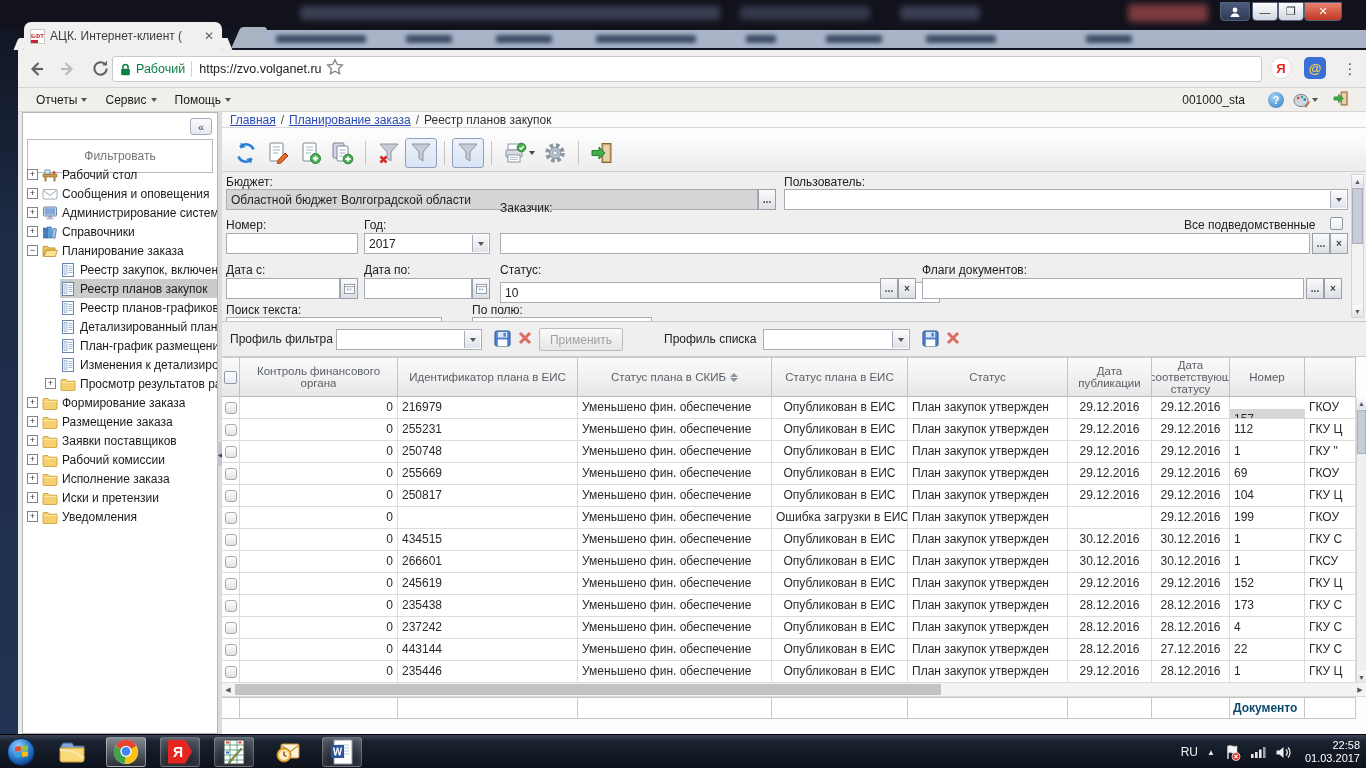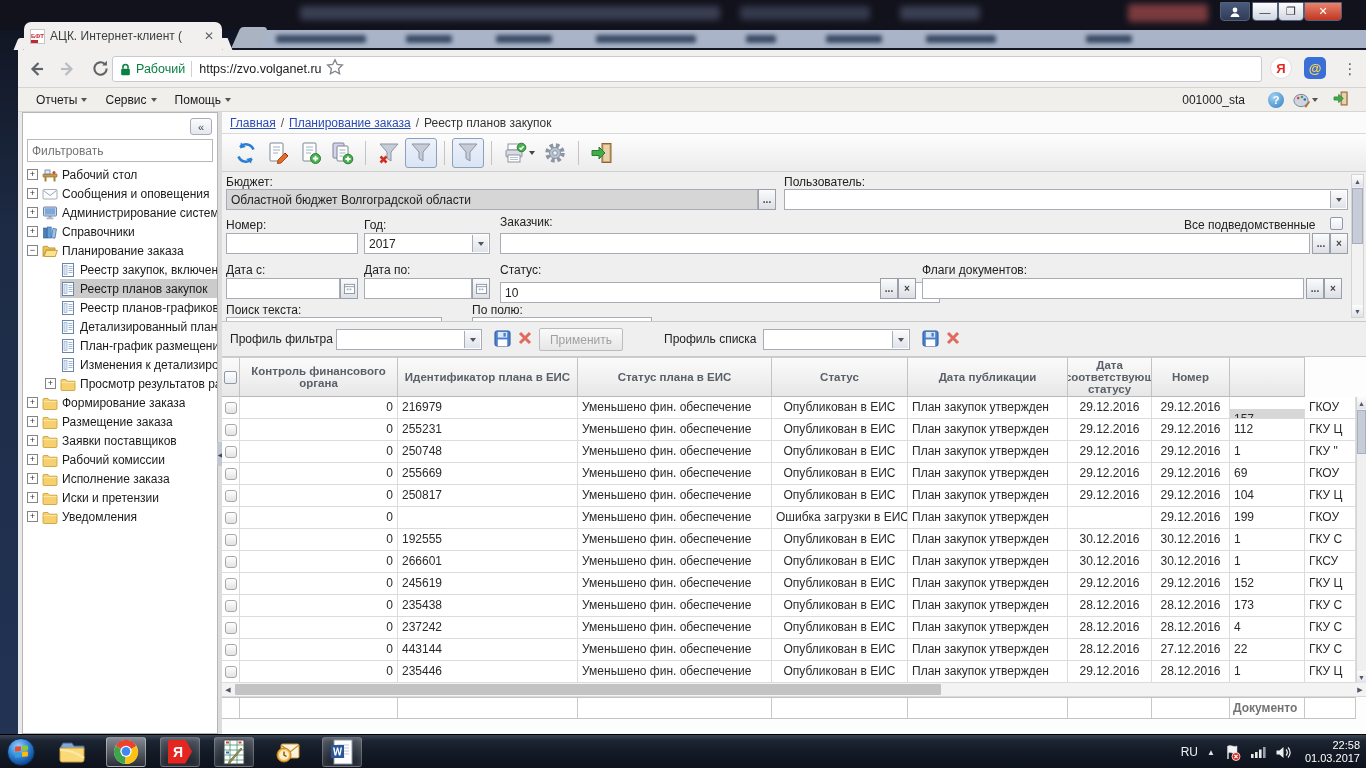--- a/index.html
+++ b/index.html
@@ -71,42 +71,42 @@
   #logout-btn{position:absolute;right:16px;}
 
   
   #appbody{position:absolute;left:0;top:112px;width:1348px;height:622px;background:#e9e9e9;}
 
   
   #sidebar{position:absolute;left:4px;top:0;width:196px;height:622px;background:#fff;border:1px solid #b5b5b5;}
   #collapse-btn{position:absolute;right:5px;top:5px;width:22px;height:17px;border:1px solid #aab;
     border-radius:3px;background:linear-gradient(#fcfcfc,#e4e7ee);font-size:11px;color:#445;
     display:flex;align-items:center;justify-content:center;}
-  #side-filter{position:absolute;left:4px;top:26px;width:186px;height:23px;border:1px solid #b9b9b9;
-    font-size:12px;padding:0 4px;color:#333;font-family:"Liberation Sans",sans-serif;}
+  #side-filter{position:absolute;left:4px;top:26px;width:186px;height:34px;border:1px solid #b9b9b9;
+    font-size:12px;padding:0 4px;color:#333;font-family:"Liberation Sans",sans-serif;text-align:center;}
   #tree{position:absolute;left:0;top:52px;width:194px;height:560px;overflow:hidden;}
   .titem{height:19px;display:flex;align-items:center;padding-left:4px;white-space:nowrap;}
   .titem.lvl1{padding-left:22px;}
   .exp{width:11px;height:11px;border:1px solid #848484;background:#fff;font-size:9px;line-height:8px;
     text-align:center;color:#333;margin-right:4px;flex:0 0 11px;}
   .exp.none{visibility:hidden;}
   .ticon{width:16px;height:16px;margin-right:4px;flex:0 0 16px;}
   .ticon svg{width:16px;height:16px;display:block;}
   .tsel{display:flex;align-items:center;flex:1;overflow:hidden;height:19px;}
   .tlab{font-size:12px;color:#1a1a1a;overflow:hidden;}
   .titem.selected .tsel{background:#cbcbcb;}
 
   
   #splitter{position:absolute;left:200px;top:0;width:4px;height:622px;background:#dcdcdc;}
   #splitter-arrow{position:absolute;left:199px;top:330px;width:6px;height:24px;background:#c2c8d2;
     display:flex;align-items:center;justify-content:center;font-size:6px;color:#445;border-radius:2px;}
 
   
   #content{position:absolute;left:204px;top:0;width:1144px;height:622px;background:#fdfdfd;}
-  #breadcrumb{position:absolute;left:0;top:0;width:1144px;height:22px;background:#fbfbfb;
+  #breadcrumb{position:absolute;left:0;top:0;width:1144px;height:16px;background:#fbfbfb;
     border-bottom:1px solid #d9d9d9;display:flex;align-items:center;font-size:12px;padding-left:8px;gap:5px;}
   .crumb-link{color:#2b4bb5;text-decoration:underline;}
   .crumb-sep{color:#555;}
   .crumb-cur{color:#333;}
 
   
   #tbar{position:absolute;left:0;top:22px;width:1144px;height:38px;
     background:linear-gradient(#fdfdfd,#ececec);border-bottom:1px solid #cfcfcf;
     display:flex;align-items:center;padding-left:8px;}
   .tbtn{width:32px;height:30px;display:flex;align-items:center;justify-content:center;border:1px solid transparent;border-radius:3px;}
@@ -163,21 +163,21 @@
   #vthumb{position:absolute;left:0;top:13px;width:9px;height:44px;background:#c7cdd8;border:1px solid #a8b0bd;}
 
   
   #hscroll{position:absolute;left:0;top:571px;width:1144px;height:14px;background:#f3f3f3;border-bottom:1px solid #d9d9d9;}
   #hthumb{position:absolute;left:13px;top:1px;width:706px;height:11px;background:#c3c3c3;border-radius:1px;}
   .harrow{position:absolute;top:1px;width:12px;height:12px;font-size:7px;color:#556;display:flex;align-items:center;justify-content:center;}
 
   
   #tfoot{position:absolute;left:0;top:585px;width:1134px;height:22px;display:grid;background:#fff;border-bottom:1px solid #c3c3c3;border-top:1px solid #c3c3c3;}
   .fcell{border-right:1px solid #c9c9c9;font-size:12px;line-height:21px;padding:0 3px;overflow:hidden;white-space:nowrap;}
-  .fcell.b{font-weight:bold;color:#737373;}
+  .fcell.b{font-weight:bold;color:#0c4a6e;}
 
   
   #taskbar{position:absolute;left:0;top:734px;width:1366px;height:34px;
     background:linear-gradient(#3a4556 0%,#1c2431 18%,#131a26 55%,#0d121c 100%);border-top:1px solid #000;
     display:flex;align-items:center;}
   .task-icon{width:40px;height:30px;margin-left:14px;display:flex;align-items:center;justify-content:center;border-radius:3px;}
   .task-icon.running{background:linear-gradient(rgba(255,255,255,.22),rgba(255,255,255,.06));
     border:1px solid rgba(255,255,255,.25);box-shadow:inset 0 0 6px rgba(255,255,255,.15);}
   .task-icon.active{background:linear-gradient(rgba(255,255,255,.45),rgba(255,255,255,.12));
     border:1px solid rgba(255,255,255,.4);}
@@ -672,21 +672,21 @@
 
         <span class="flabel" style="left:4px;top:46px">Номер:</span>
         <div class="finput" style="left:4px;top:61px;width:132px"></div>
         <span class="flabel" style="left:142px;top:46px">Год:</span>
         <div class="finput" style="left:142px;top:61px;width:126px">
             <span>2017</span>
           <span class="fsel-arrow">
               <span class="caret"></span>
             </span>
         </div>
-        <span class="flabel" style="left:278px;top:43px">Заказчик:</span>
+        <span class="flabel" style="left:278px;top:29px">Заказчик:</span>
         <div class="finput" style="left:278px;top:61px;width:810px"></div>
         <div class="fbtn" style="left:1090px;top:61px">...</div>
         <div class="fbtn" style="left:1108px;top:61px">×</div>
         <span class="flabel" style="left:962px;top:46px">Все подведомственные</span>
         <span class="checkbox" style="position:absolute;left:1108px;top:45px"></span>
 
         <span class="flabel" style="left:4px;top:91px">Дата с:</span>
         <div class="finput" style="left:4px;top:106px;width:114px"></div>
         <div class="fbtn" style="left:118px;top:106px">
           <svg width="11" height="11" viewBox="0 0 12 12">
@@ -760,31 +760,38 @@
               <rect x="10" y="3" width="2.5" height="4" fill="#4a7fd0"></rect>
             </svg>
         </span>
         <span class="pr-icon" style="left:723px">
           <svg width="16" height="16" viewBox="0 0 16 16">
               <path d="M3 3l10 10M13 3L3 13" stroke="#e06a5e" stroke-width="3"></path>
             </svg>
         </span>
       </div>
 
-      <div id="thead" style="grid-template-columns: 18px 158px 180px 194px 136px 160px 84px 78px 75px 51px; font-weight: bold;">
+      <div id="thead" style="grid-template-columns: 18px 158px 180px 194px 136px 160px 84px 78px 75px 51px;">
           <div class="hcell">
             <span class="checkbox"></span>
           </div>
           <div class="hcell">
             <span>Контроль финансового органа</span>
           </div>
           <div class="hcell">
             <span>Идентификатор плана в ЕИС</span>
           </div>
           <div class="hcell">
+            <span>Статус плана в СКИБ</span>
+            <span style="display: inline-flex; flex-direction: column; margin-left: 4px; gap: 1px;">
+              <i style="width:0;height:0;border-left:4px solid transparent;border-right:4px solid transparent;border-bottom:4px solid #8a94a2"></i>
+              <i style="width:0;height:0;border-left:4px solid transparent;border-right:4px solid transparent;border-top:4px solid #8a94a2"></i>
+            </span>
+          </div>
+          <div class="hcell">
             <span>Статус плана в ЕИС</span>
           </div>
           <div class="hcell">
             <span>Статус</span>
           </div>
           <div class="hcell">
             <span>Дата публикации</span>
           </div>
           <div class="hcell">
             <span>Дата соответствующ статусу</span>
@@ -879,21 +886,21 @@
             <div class="tcell c"></div>
             <div class="tcell c">29.12.2016</div>
             <div class="tcell l">199</div>
             <div class="tcell l">ГКОУ</div>
           </div>
           <div class="trow" style="grid-template-columns: 18px 158px 180px 194px 136px 160px 84px 78px 75px 51px;">
             <div class="tcell chk">
               <span class="rowcheck"></span>
             </div>
             <div class="tcell r">0</div>
-            <div class="tcell l">192555</div>
+            <div class="tcell l">434515</div>
             <div class="tcell l">Уменьшено фин. обеспечение</div>
             <div class="tcell c">Опубликован в ЕИС</div>
             <div class="tcell l">План закупок утвержден</div>
             <div class="tcell c">30.12.2016</div>
             <div class="tcell c">30.12.2016</div>
             <div class="tcell l">1</div>
             <div class="tcell l">ГКУ С</div>
           </div>
           <div class="trow" style="grid-template-columns: 18px 158px 180px 194px 136px 160px 84px 78px 75px 51px;">
             <div class="tcell chk">

